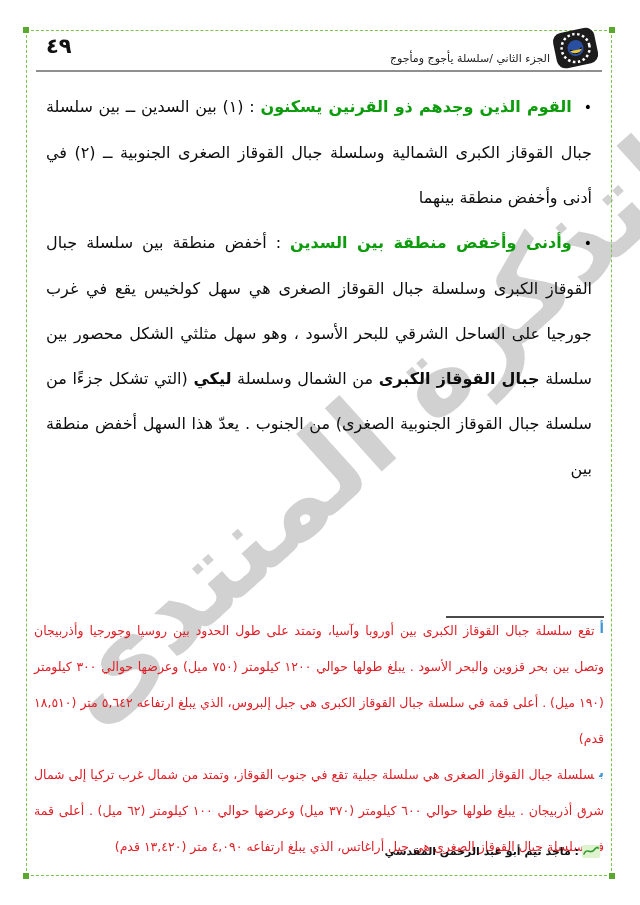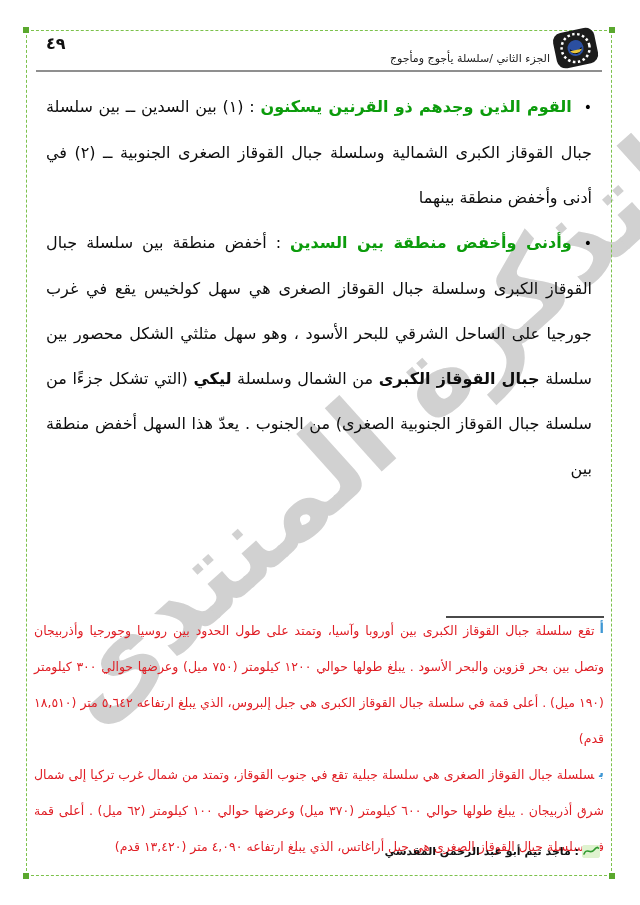--- a/index.html
+++ b/index.html
@@ -10,21 +10,21 @@
   
   .frame{
     position:absolute;left:26px;top:30px;width:586px;height:846px;
     border:1.6px dashed #7cc24c;box-sizing:border-box;
   }
   .handle{position:absolute;width:6px;height:6px;background:#5aa82e;}
   .handle.tl{left:-4px;top:-4px}.handle.tr{right:-4px;top:-4px}
   .handle.bl{left:-4px;bottom:-4px}.handle.br{right:-4px;bottom:-4px}
 
   
-  .pagenum{position:absolute;top:34px;left:46px;font-size:16px;font-weight:bold;letter-spacing:3px;}
+  .pagenum{position:absolute;top:34px;left:46px;font-size:21px;font-weight:bold;letter-spacing:3px;}
   .logo{position:absolute;top:29px;right:42px;transform:rotate(-12deg);}
   .header-title{
     position:absolute;top:52px;right:90px;font-size:11px;direction:rtl;color:#222;
     white-space:nowrap;
   }
   .hr{position:absolute;top:70px;left:36px;width:566px;height:2px;background:#8f8f8f;}
 
   
   .watermark{
     position:absolute;left:-90px;top:350px;width:960px;height:150px;

